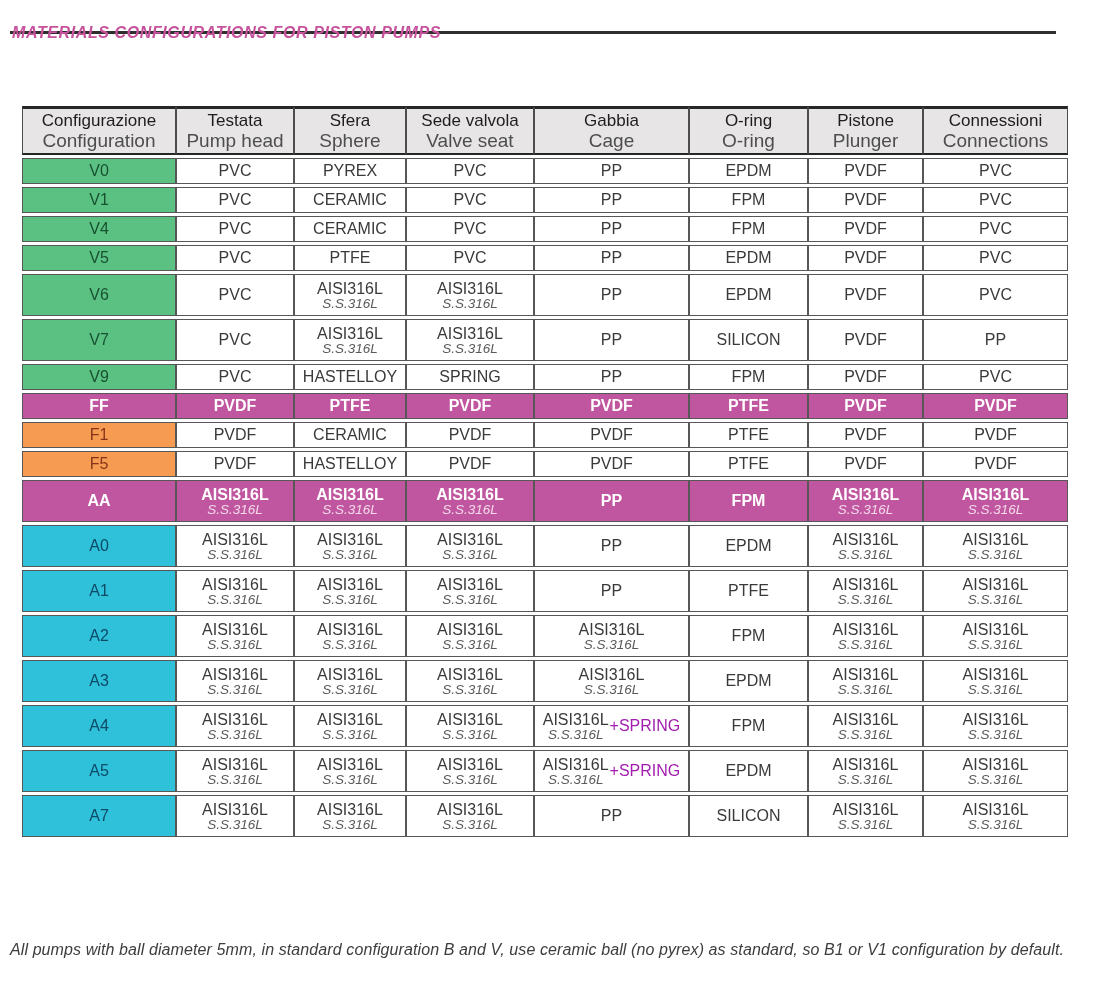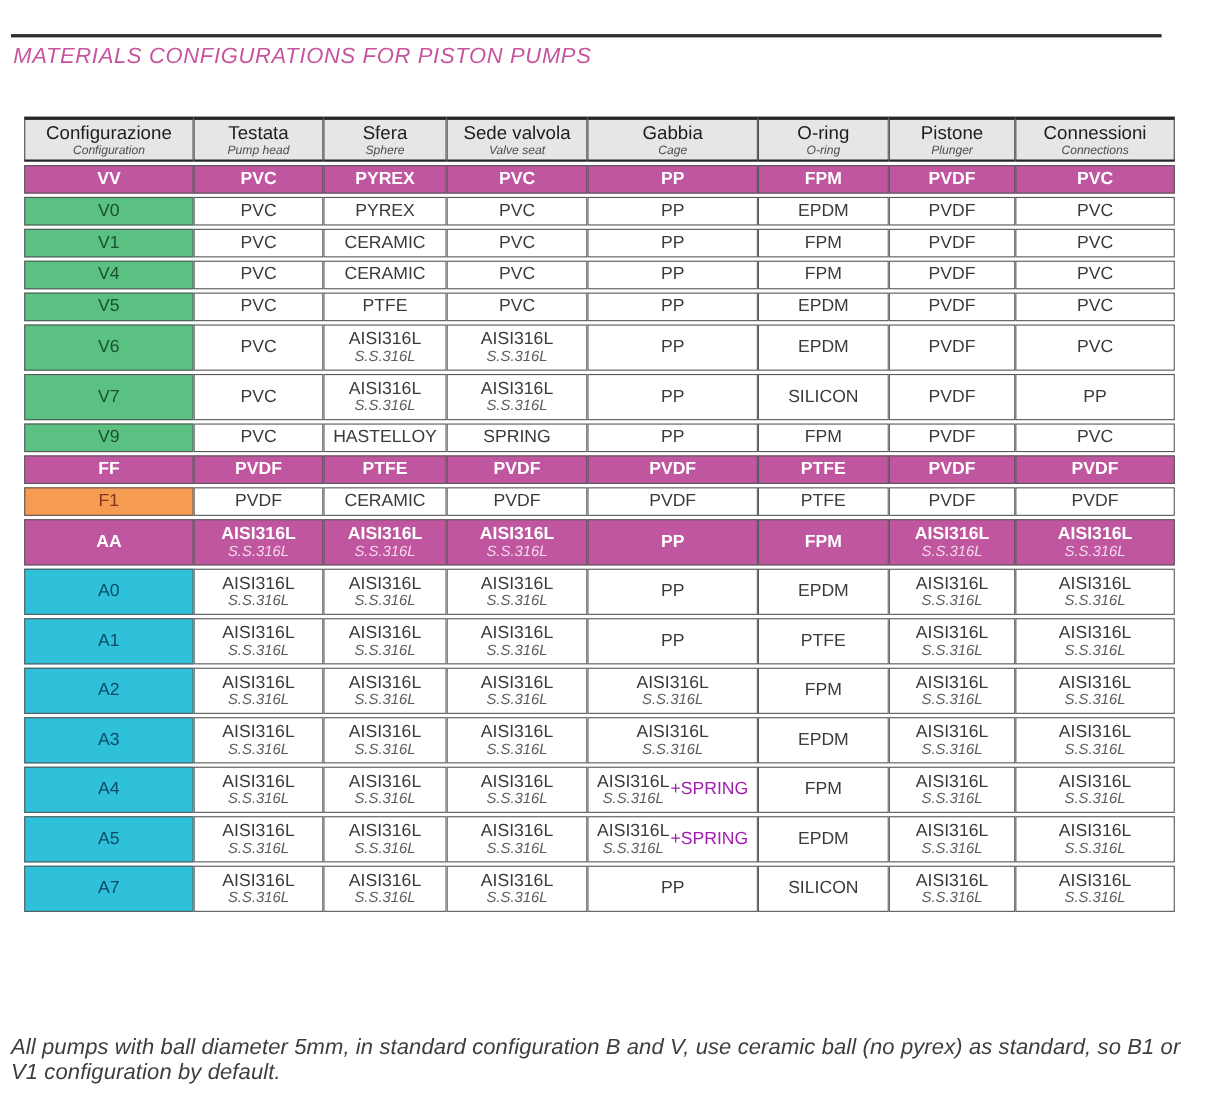--- a/index.html
+++ b/index.html
@@ -9,22 +9,22 @@
     background: #ffffff;
     font-family: "Liberation Sans", sans-serif;
     position: relative;
     overflow: hidden;
   }
   .top-rule {
     position: absolute; left: 10px; top: 31px;
     width: 1046px; height: 3px; background: #2e2e2e;
   }
   .page-title {
-    position: absolute; left: 12px; top: 40px;
-    font-size: 20px; font-style: italic; font-weight: 400;
+    position: absolute; left: 12px; top: 24px;
+    font-size: 16px; font-style: italic; font-weight: 700;
     letter-spacing: 0.6px;
     color: var(--title-pink, #c8539d);
     white-space: nowrap;
   }
   table.materials {
     position: absolute; left: 10px; top: 103px;
     width: 1046px;
     border-collapse: separate;
     border-spacing: 0 3px;
     table-layout: fixed;
@@ -32,21 +32,21 @@
   }
   th {
     background: var(--header-gray, #e7e5e5);
     border: 1px solid #4c4c4c;
     border-top: 3px solid #262626;
     border-bottom: 2px solid #262626;
     height: 40px; padding: 2px;
     font-weight: 400; vertical-align: middle;
   }
   th .it { font-size: 17px; color: #1d1d1d; line-height: 1.15; }
-  th .en { font-size: 11px; font-style: italic; color: #4e4e4e; line-height: 1.1; }
+  th .en { font-size: 19px; color: #4e4e4e; line-height: 1.1; }
   td {
     border: 1px solid #575757;
     background: #ffffff;
     text-align: center; vertical-align: middle;
     font-size: 16px; color: #3a3a3a;
     padding: 1px 2px; line-height: 1.12;
   }
   tr.single td { height: 26px; }
   tr.double td { height: 42px; }
   td .sub { font-size: 13.5px; font-style: italic; color: #5b5b5b; line-height: 1.05; }
@@ -67,21 +67,21 @@
   tr.magenta td.lab { color: #ffffff; }
 
   
   .spring-wrap { display: flex; align-items: center; justify-content: center; gap: 1px; }
   .spring-wrap .stack { text-align: center; }
   .spring-x { font-size: 16px; color: #a21caf; white-space: nowrap; }
 
   .footnote {
     position: absolute; left: 10px; top: 941px;
     width: 1080px;
-    font-size: 20px; font-style: italic; color: #3d3d3d;
+    font-size: 16px; font-style: italic; color: #3d3d3d;
     letter-spacing: 0.1px;
   }
 </style>
 </head>
 <body>
 
 <div class="top-rule"></div>
 
 <div class="page-title">MATERIALS CONFIGURATIONS FOR PISTON PUMPS</div>
 
@@ -126,30 +126,20 @@
           <div class="it">Pistone</div>
           <div class="en">Plunger</div>
         </th>
         <th>
           <div class="it">Connessioni</div>
           <div class="en">Connections</div>
         </th>
       </tr>
   </thead>
   <tbody id="table-body">
-      <tr class="magenta single">
-        <td class="lab">VV</td>
-        <td>PVC</td>
-        <td>PYREX</td>
-        <td>PVC</td>
-        <td>PP</td>
-        <td>FPM</td>
-        <td>PVDF</td>
-        <td>PVC</td>
-      </tr>
       <tr class="single">
         <td class="lab lab-green">V0</td>
         <td>PVC</td>
         <td>PYREX</td>
         <td>PVC</td>
         <td>PP</td>
         <td>EPDM</td>
         <td>PVDF</td>
         <td>PVC</td>
       </tr>
@@ -232,20 +222,30 @@
         <td>PVDF</td>
         <td>PVDF</td>
         <td>PTFE</td>
         <td>PVDF</td>
         <td>PVDF</td>
       </tr>
       <tr class="single">
         <td class="lab lab-orange">F1</td>
         <td>PVDF</td>
         <td>CERAMIC</td>
+        <td>PVDF</td>
+        <td>PVDF</td>
+        <td>PTFE</td>
+        <td>PVDF</td>
+        <td>PVDF</td>
+      </tr>
+      <tr class="single">
+        <td class="lab lab-orange">F5</td>
+        <td>PVDF</td>
+        <td>HASTELLOY</td>
         <td>PVDF</td>
         <td>PVDF</td>
         <td>PTFE</td>
         <td>PVDF</td>
         <td>PVDF</td>
       </tr>
       <tr class="magenta double">
         <td class="lab">AA</td>
         <td>
           <div class="main">AISI316L</div>

